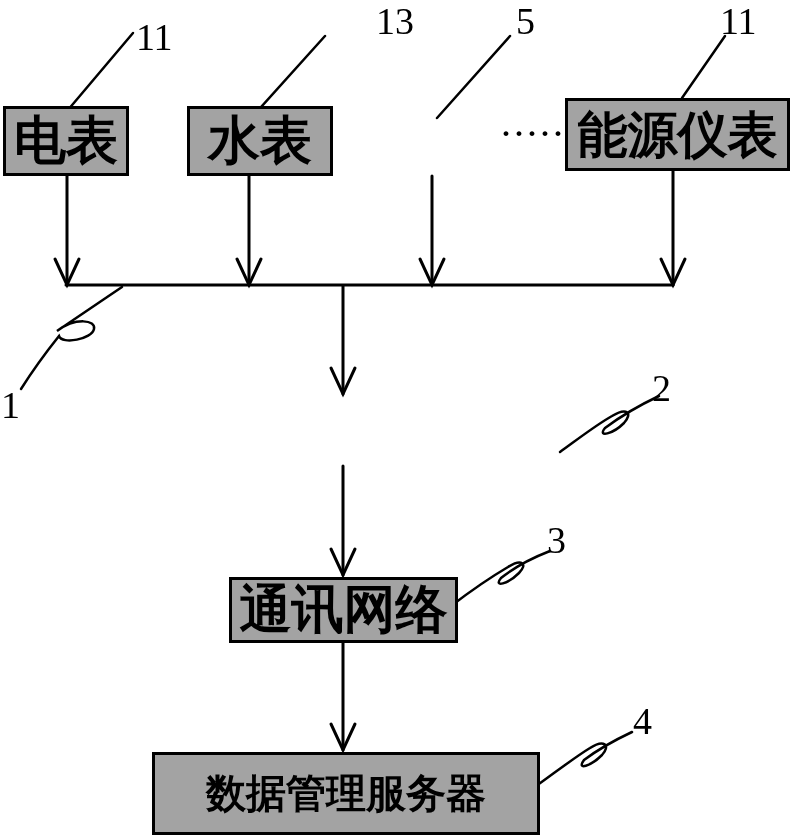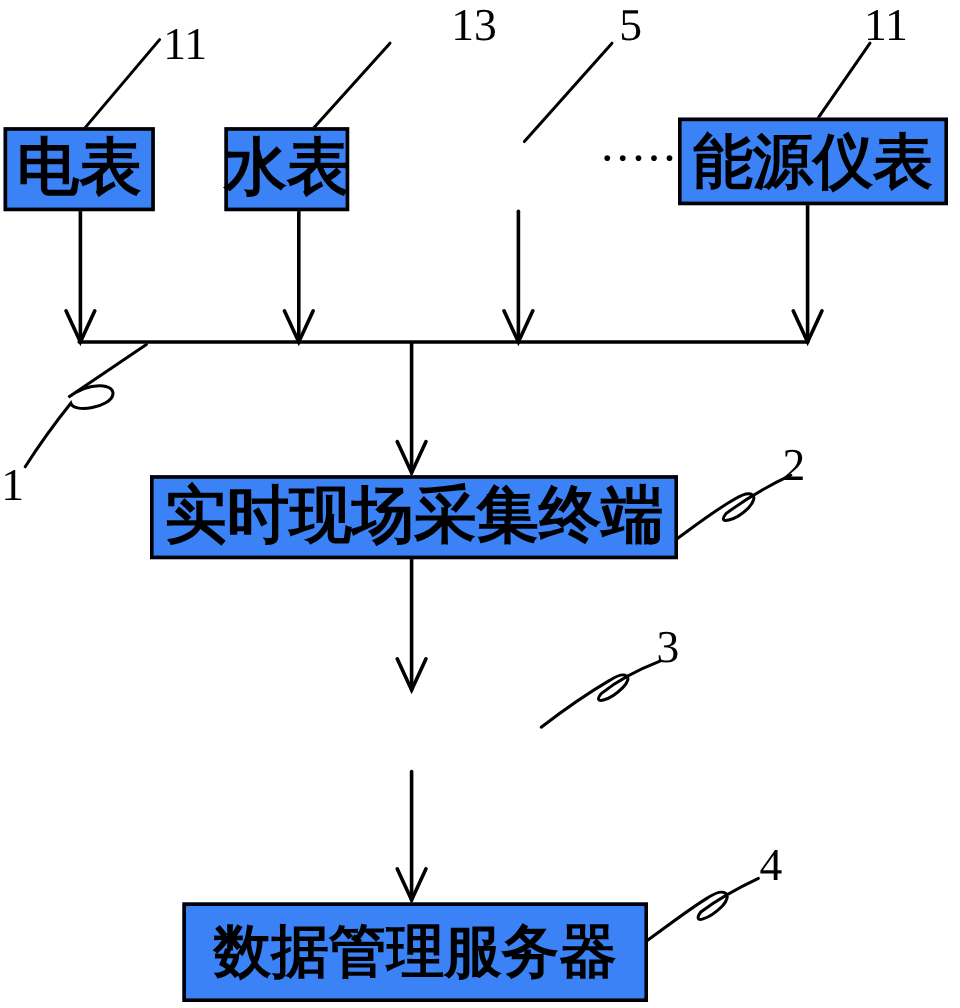--- a/index.html
+++ b/index.html
@@ -12,36 +12,36 @@
     overflow: hidden;
   }
   .lines-layer {
     position: absolute;
     left: 0; top: 0;
     width: 800px; height: 840px;
   }
   .box {
     position: absolute;
     border: 3px solid #000000;
-    background: #3b82f6;
+    background: #a3a3a3;
     display: flex;
     align-items: center;
     justify-content: center;
     box-sizing: border-box;
     color: #000000;
   }
   .box-label {
     font-family: "Liberation Serif", "DejaVu Serif", serif;
     font-size: 52px;
     font-weight: bold;
     line-height: 1;
     white-space: nowrap;
     color: #000000;
   }
-  .box-label.big { font-size: 48px; }
+  .box-label.big { font-size: 40px; }
   .ref-label {
     position: absolute;
     font-family: "Liberation Serif", "DejaVu Serif", serif;
     font-size: 38px;
     line-height: 1;
     color: #000000;
     white-space: nowrap;
   }
   .ellipsis-dots {
     position: absolute;
@@ -102,31 +102,31 @@
 
     <path d="M122 287 C 100 302, 76 318, 57 331 C 76 317, 96 320, 94 329 C 92 339, 62 345, 59 336 C 47 351, 33 370, 21 389" stroke-width="2.5"></path>
     <path d="M560 452 C 578 439, 596 425, 612 416 C 627 407, 633 413, 624 423 C 613 434, 597 438, 605 428 C 621 416, 640 405, 659 396" stroke-width="2.5"></path>
     <path d="M451 606 C 468 593, 491 577, 508 567 C 522 558, 528 564, 519 573 C 508 584, 493 588, 501 578 C 516 566, 532 558, 550 551" stroke-width="2.5"></path>
     <path d="M532 789 C 552 775, 572 759, 590 748 C 604 739, 611 745, 602 755 C 591 766, 576 771, 584 760 C 600 748, 615 740, 632 732" stroke-width="2.5"></path>
   </svg>
 
   <div class="box" style="left:3px; top:106px; width:126px; height:70px;">
     <span class="box-label">电表</span>
   </div>
-  <div class="box" style="left:187px; top:106px; width:104px; height:70px;">
+  <div class="box" style="left:187px; top:106px; width:146px; height:70px;">
     <span class="box-label">水表</span>
   </div>
   <div class="box" style="left:565px; top:98px; width:225px; height:73px;">
     <span class="box-label" style="font-size:50px;">能源仪表</span>
   </div>
 
   <div class="ellipsis-dots">·····</div>
 
-  <div class="box" style="left:125px; top:396px; width:440px; height:70px;">
-    <span class="box-label">实时现场采集终端</span>
+  <div class="box" style="left:229px; top:577px; width:229px; height:66px;">
+    <span class="box-label">通讯网络</span>
   </div>
   <div class="box" style="left:152px; top:752px; width:388px; height:83px;">
     <span class="box-label big">数据管理服务器</span>
   </div>
 
   <div class="ref-label" style="left:136px; top:18px;">11</div>
   <div class="ref-label" style="left:332px; top:2px;margin-left:44px;">13</div>
   <div class="ref-label" style="left:516px; top:2px;">5</div>
   <div class="ref-label" style="left:720px; top:2px;">11</div>
   <div class="ref-label" style="left:1px; top:386px;">1</div>

